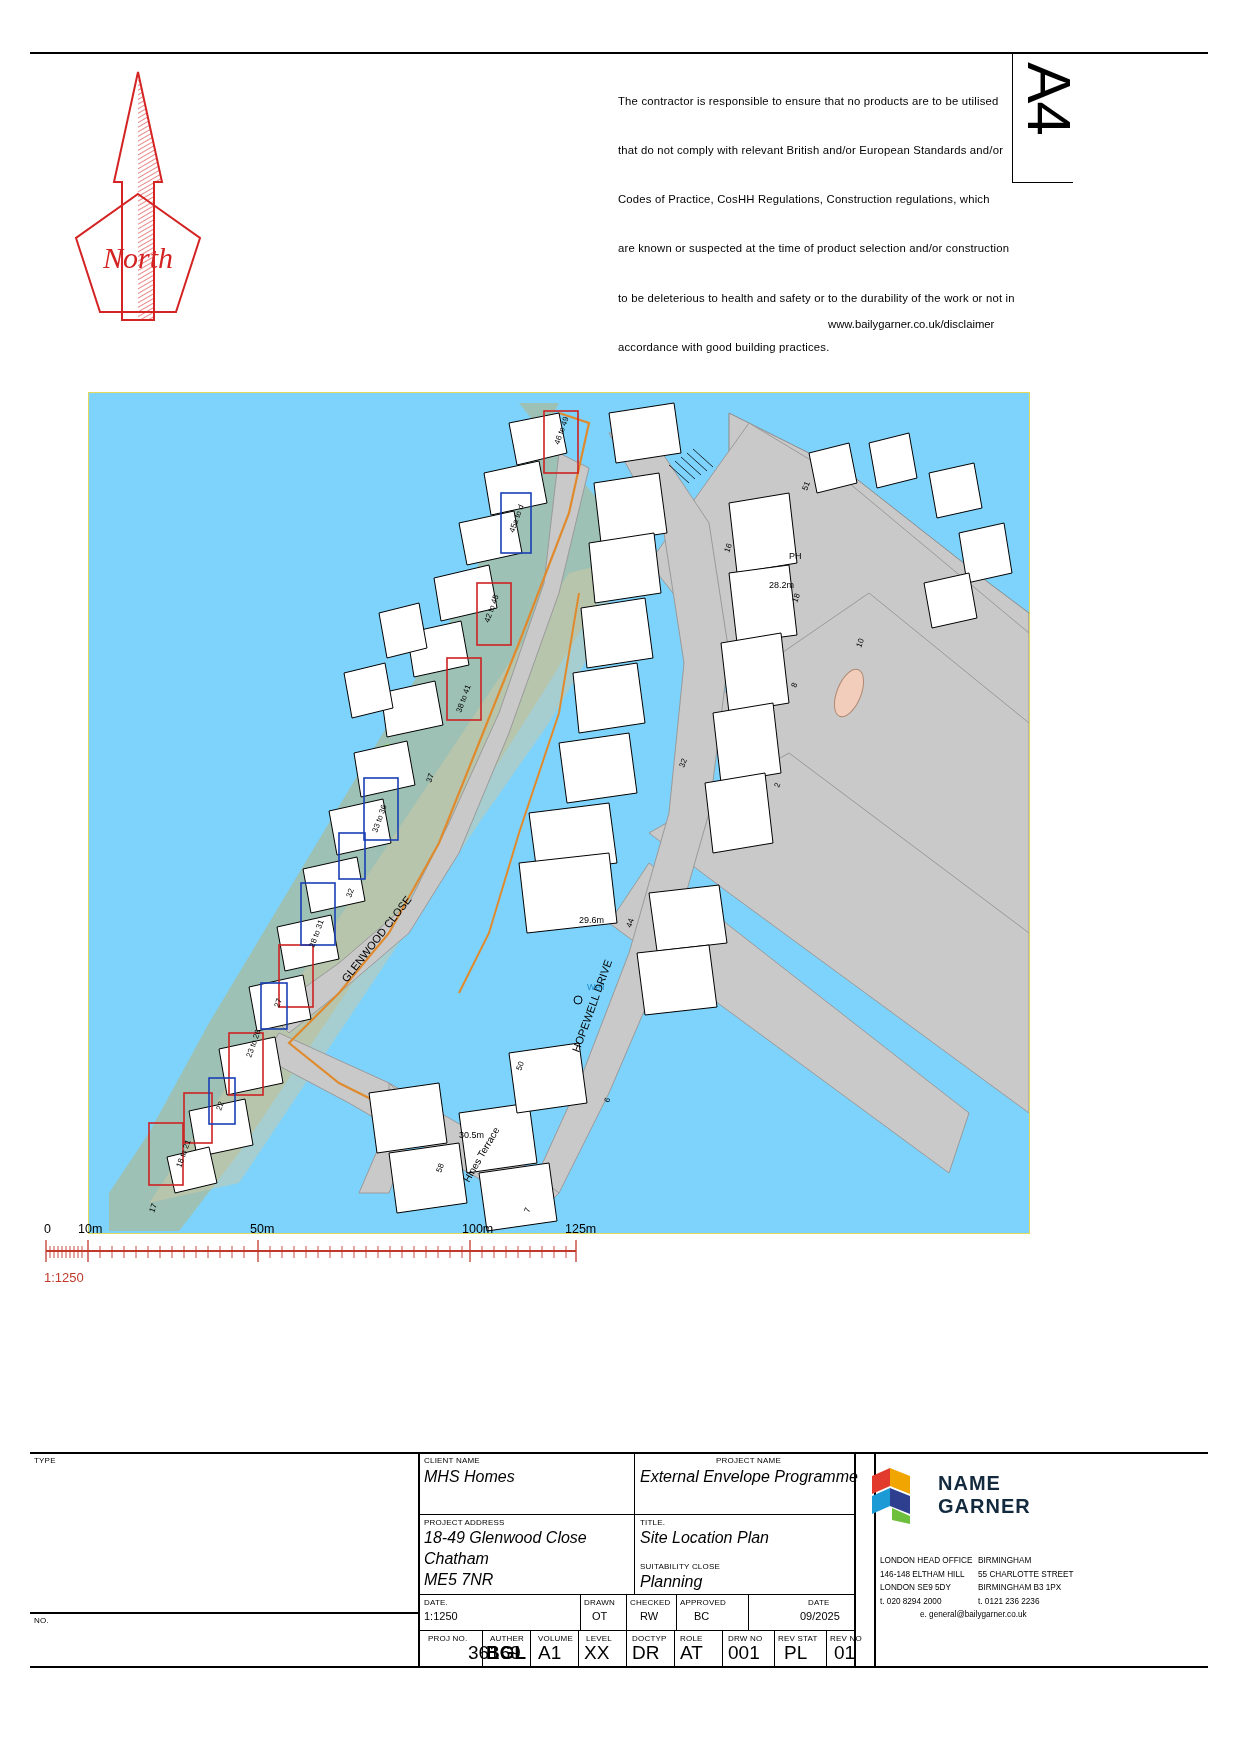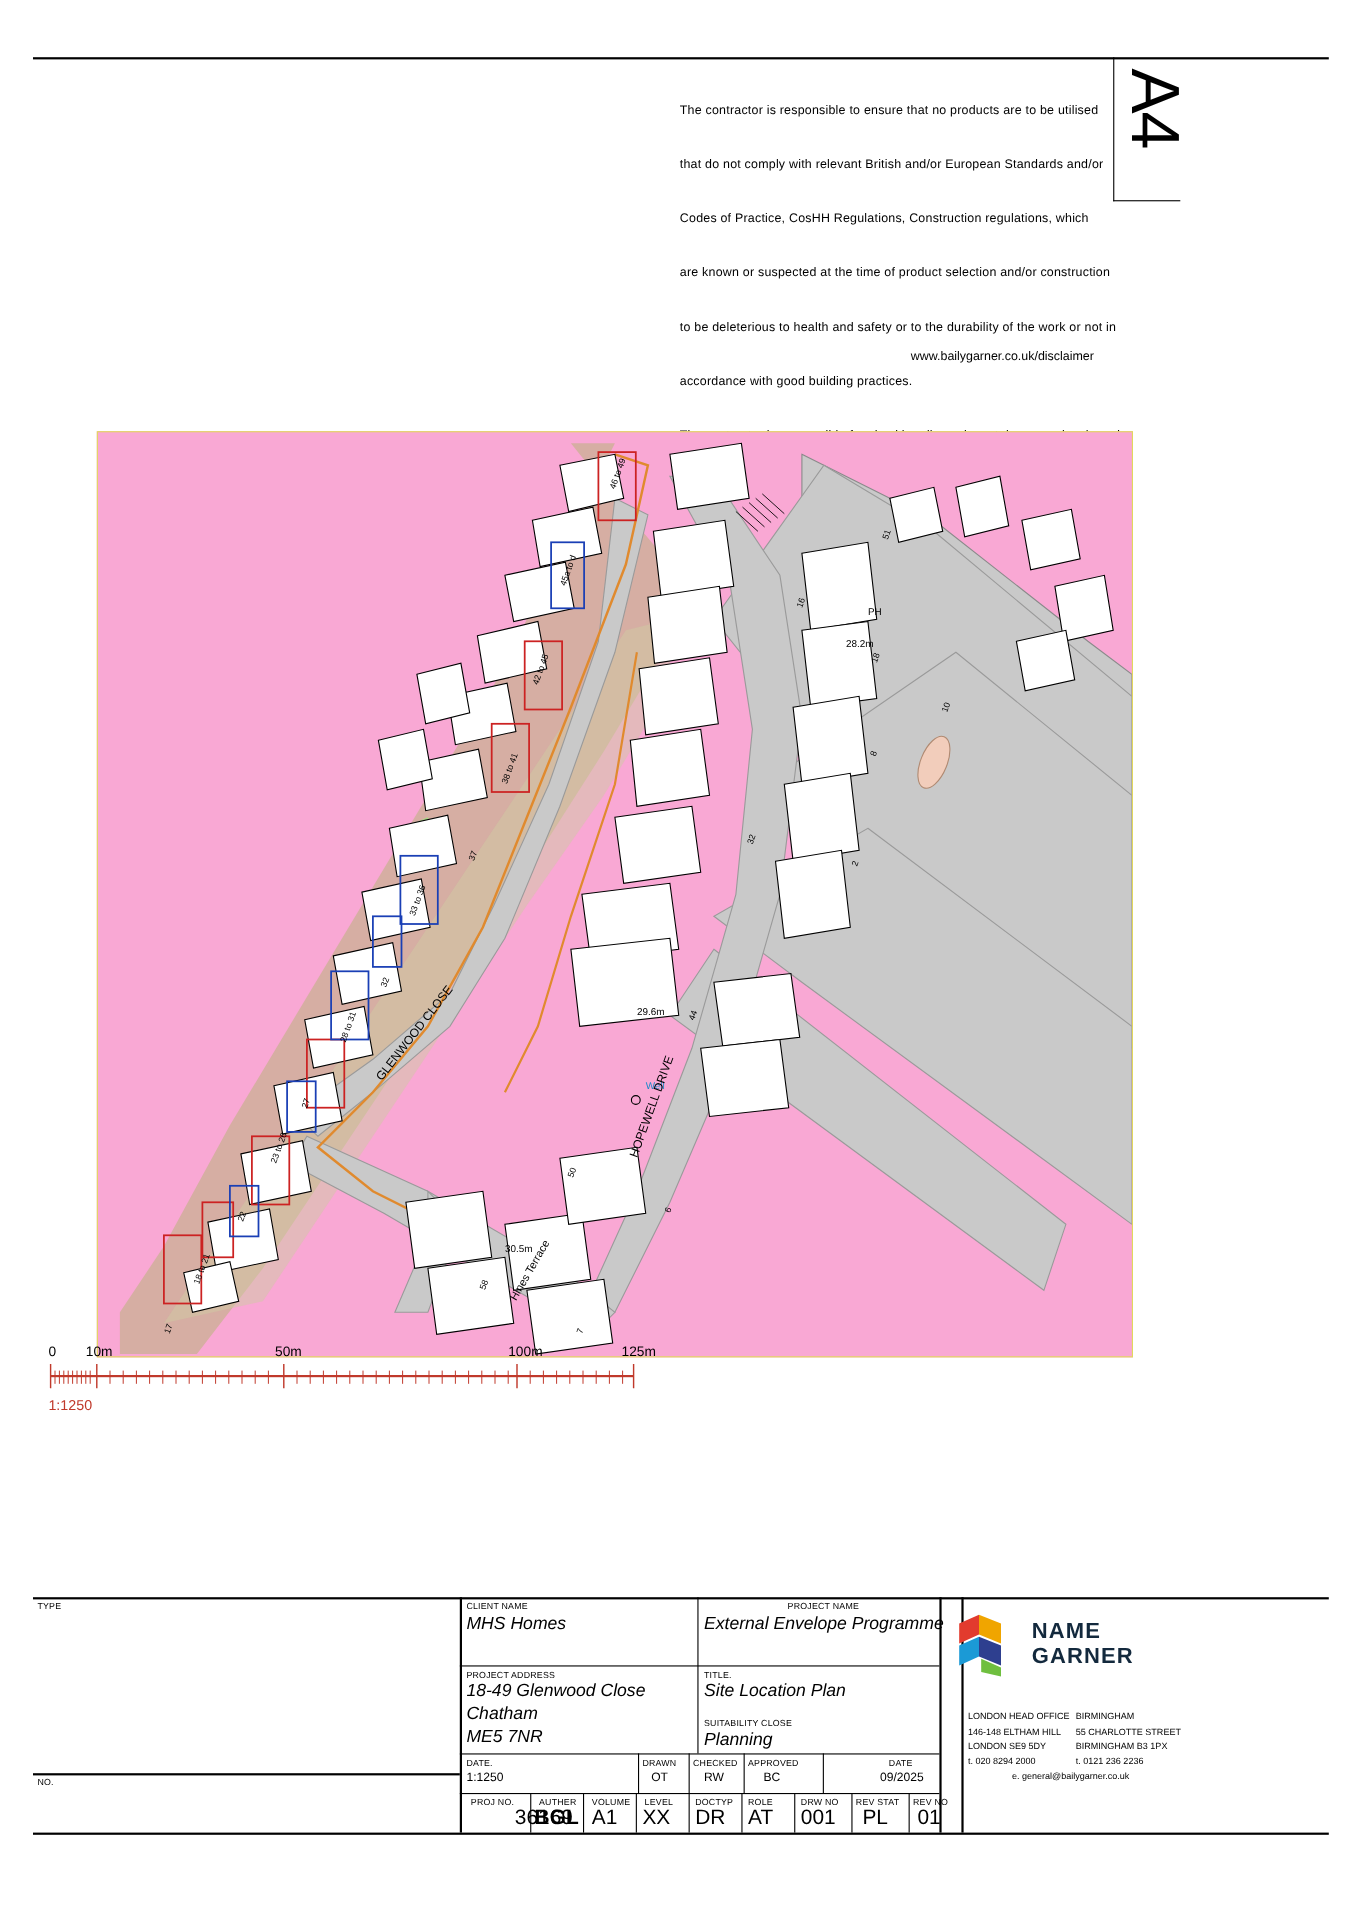--- a/index.html
+++ b/index.html
@@ -68,21 +68,21 @@
     writing-mode: vertical-rl;
     letter-spacing: -2px;
   }
   
   .map-frame {
     position: absolute;
     left: 88px; top: 392px;
     width: 940px; height: 840px;
     border: 1px solid #e2d85c;
     overflow: hidden;
-    background: #f9a8d4;
+    background: #7dd3fc;
   }
   .map-svg { position: absolute; left: 0; top: 0; }
   
   .scalebar {
     position: absolute;
     left: 40px; top: 1222px;
     width: 600px; height: 70px;
   }
   .scale-label {
     position: absolute;
@@ -150,20 +150,36 @@
     color: #000;
   }
 </style>
 </head>
 <body>
 
 <div class="sheet">
 
   <div class="sheet-border"></div>
 
+  <div class="north-arrow">
+    <svg width="160" height="300" viewBox="0 0 160 300">
+      <defs>
+        <pattern id="hatch" width="4" height="4" patternUnits="userSpaceOnUse" patternTransform="rotate(60)">
+          <line x1="0" y1="0" x2="0" y2="4" stroke="#d42323" stroke-width="1.1"></line>
+        </pattern>
+      </defs>
+
+      <path d="M80 132 L142 176 L118 250 L42 250 L18 176 Z" fill="none" stroke="#d42323" stroke-width="2"></path>
+
+      <path d="M80 10 L104 120 L96 120 L96 258 L64 258 L64 120 L56 120 Z" fill="none" stroke="#d42323" stroke-width="2"></path>
+
+      <path d="M80 10 L104 120 L96 120 L96 258 L80 258 Z" fill="url(#hatch)" stroke="none"></path>
+      <text x="80" y="206" font-family="Liberation Serif, serif" font-size="30" font-style="italic" fill="#d42323" text-anchor="middle">North</text>
+    </svg>
+  </div>
 
   <div class="notes">
     <div class="notes-line">The contractor is responsible to ensure that no products are to be utilised</div>
     <div class="notes-line">that do not comply with relevant British and/or European Standards and/or</div>
     <div class="notes-line">Codes of Practice, CosHH Regulations, Construction regulations, which</div>
     <div class="notes-line">are known or suspected at the time of product selection and/or construction</div>
     <div class="notes-line">to be deleterious to health and safety or to the durability of the work or not in</div>
     <div class="notes-line">accordance with good building practices.</div>
     <div class="notes-line">The contractor is responsible for checking dimensions, tolerances, levels and</div>
     <div class="notes-line">references.   This drawing is to be read in conjunction with all relevant</div>

